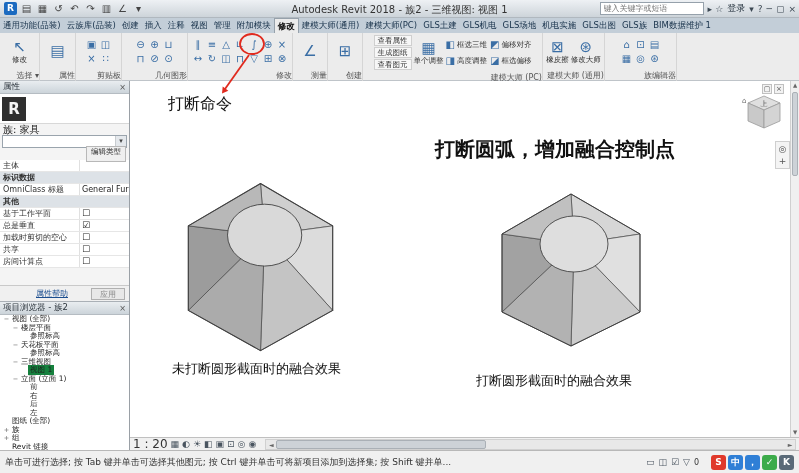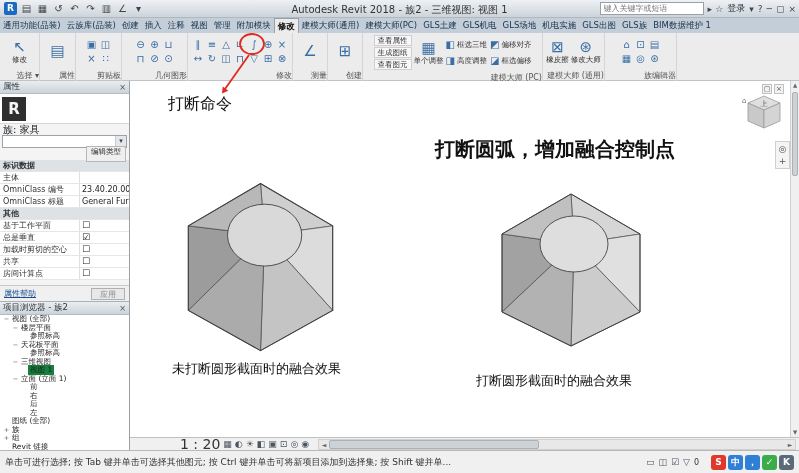--- a/index.html
+++ b/index.html
@@ -52,21 +52,21 @@
 .type-combo{height:13px;margin:0 2px;background:#fff;border:1px solid #9aa4ad;display:flex;align-items:center;font-size:8px;padding-left:2px;}
 .combo-caret{margin-left:auto;width:11px;text-align:center;background:#e4e8ec;font-size:7px;line-height:11px;border-left:1px solid #c8ccd0;color:#444;}
 .edit-type-row{height:12px;display:flex;align-items:center;justify-content:flex-end;padding:0 3px;}
 .edit-type-btn{border:1px solid #b8b8b8;background:#efefef;padding:0 4px;height:16px;line-height:9px;font-size:7.5px;color:#333;}
 .prop-row{display:flex;height:12px;line-height:12px;border-bottom:1px solid #e6e6e6;font-size:8px;background:#fff;}
 .plabel{flex:1;padding-left:3px;color:#333;overflow:hidden;white-space:nowrap;}
 .pvalue{width:50px;border-left:1px solid #e0e0e0;padding-left:2px;overflow:hidden;white-space:nowrap;color:#222;}
 .prop-row.section{background:#dde2e7;font-weight:bold;color:#222;}
 .prop-row.checkbox .pvalue{font-size:9px;line-height:11px;}
 .props-footer{position:absolute;bottom:0;left:0;right:0;height:16px;display:flex;align-items:center;padding:0 4px;border-top:1px solid #c9c9c9;background:#f0f0f0;font-size:8px;}
-.prop-help{color:#1a4d8f;text-decoration:underline;}
+.prop-help{color:#1a4d8f;text-decoration:underline;margin-left:32px;}
 .apply-btn{margin-left:auto;border:1px solid #b0b0b0;background:#e8e8e8;color:#8a8a8a;padding:0 8px;height:12px;line-height:11px;font-size:8px;}
 
 .browser{position:absolute;left:0;top:221px;width:129px;height:148px;background:#fff;overflow:hidden;}
 .tree-row{display:flex;align-items:center;height:8.5px;font-size:7.5px;white-space:nowrap;}
 .tree-row.selected .tree-label{background:#15803d;}
 .indent{display:inline-block;height:1px;}
 .expander{width:7px;text-align:center;color:#666;font-size:6.5px;flex:0 0 auto;}
 .tree-label{padding:0 2px;color:#1d1d1d;}
 
 
@@ -83,21 +83,21 @@
 .navbar{position:absolute;left:645px;top:60px;width:15px;background:#f4f4f4;border:1px solid #cfcfcf;display:flex;flex-direction:column;align-items:center;gap:2px;padding:2px 0;}
 .navicon{font-size:9px;color:#555;line-height:10px;}
 .viewwin{position:absolute;left:632px;top:3px;display:flex;gap:2px;}
 .vwbtn{width:10px;height:10px;border:1px solid #c0c0c0;background:#f2f2f2;font-size:7px;line-height:9px;text-align:center;color:#555;}
 
 
 .anno-overlay{position:absolute;left:200px;top:30px;width:80px;height:75px;pointer-events:none;}
 
 
 .viewbar{position:absolute;left:130px;top:437px;width:669px;height:13px;background:#f0f0f0;border-top:1px solid #c0c0c0;display:flex;align-items:center;padding:0 3px;gap:3px;}
-.vb-scale{font-size:14px;color:#333;white-space:nowrap;margin-left:47px;}
+.vb-scale{font-size:12px;color:#333;white-space:nowrap;}
 .vbicon{font-size:9px;color:#4a5560;line-height:12px;}
 .hscroll{flex:1;height:11px;display:flex;align-items:center;background:#e8e8e8;border:1px solid #d0d0d0;margin-left:6px;}
 .hs-arrow{width:10px;text-align:center;font-size:6px;color:#666;}
 .hs-thumb{width:210px;height:9px;background:#cdd2d7;border:1px solid #aab0b6;border-radius:2px;}
 
 
 .vscroll{position:absolute;left:790px;top:81px;width:9px;height:356px;background:#f0f0f0;border-left:1px solid #d0d0d0;}
 .vs-arrow{height:9px;font-size:5.5px;text-align:center;line-height:9px;color:#666;}
 .vs-down{position:absolute;bottom:0;left:0;right:0;}
 .vs-thumb{position:absolute;left:1px;top:11px;width:6px;height:84px;background:#cdd2d7;border:1px solid #aab0b6;border-radius:2px;}
@@ -349,34 +349,30 @@
       <div class="family-row">族: 家具</div>
       <div class="type-combo">
         <span></span>
         <span class="combo-caret">▾</span>
       </div>
       <div class="edit-type-row">
         <span class="edit-type-btn">编辑类型</span>
       </div>
       <div>
 
-          <div class="prop-row section">
-            <div class="plabel">标识数据</div>
-
-          </div>
-
           <div class="prop-row text">
             <div class="plabel">主体</div>
             <div class="pvalue"></div>
           </div>
 
-          <div class="prop-row input">
-            <div class="plabel">OmniClass 编号</div>
-            <div class="pvalue">23.40.20.00</div>
-          </div>
+          <div class="prop-row section">
+            <div class="plabel">标识数据</div>
+
+          </div>
+
 
           <div class="prop-row input">
             <div class="plabel">OmniClass 标题</div>
             <div class="pvalue">General Furnit...</div>
           </div>
 
           <div class="prop-row section">
             <div class="plabel">其他</div>
 
           </div>

